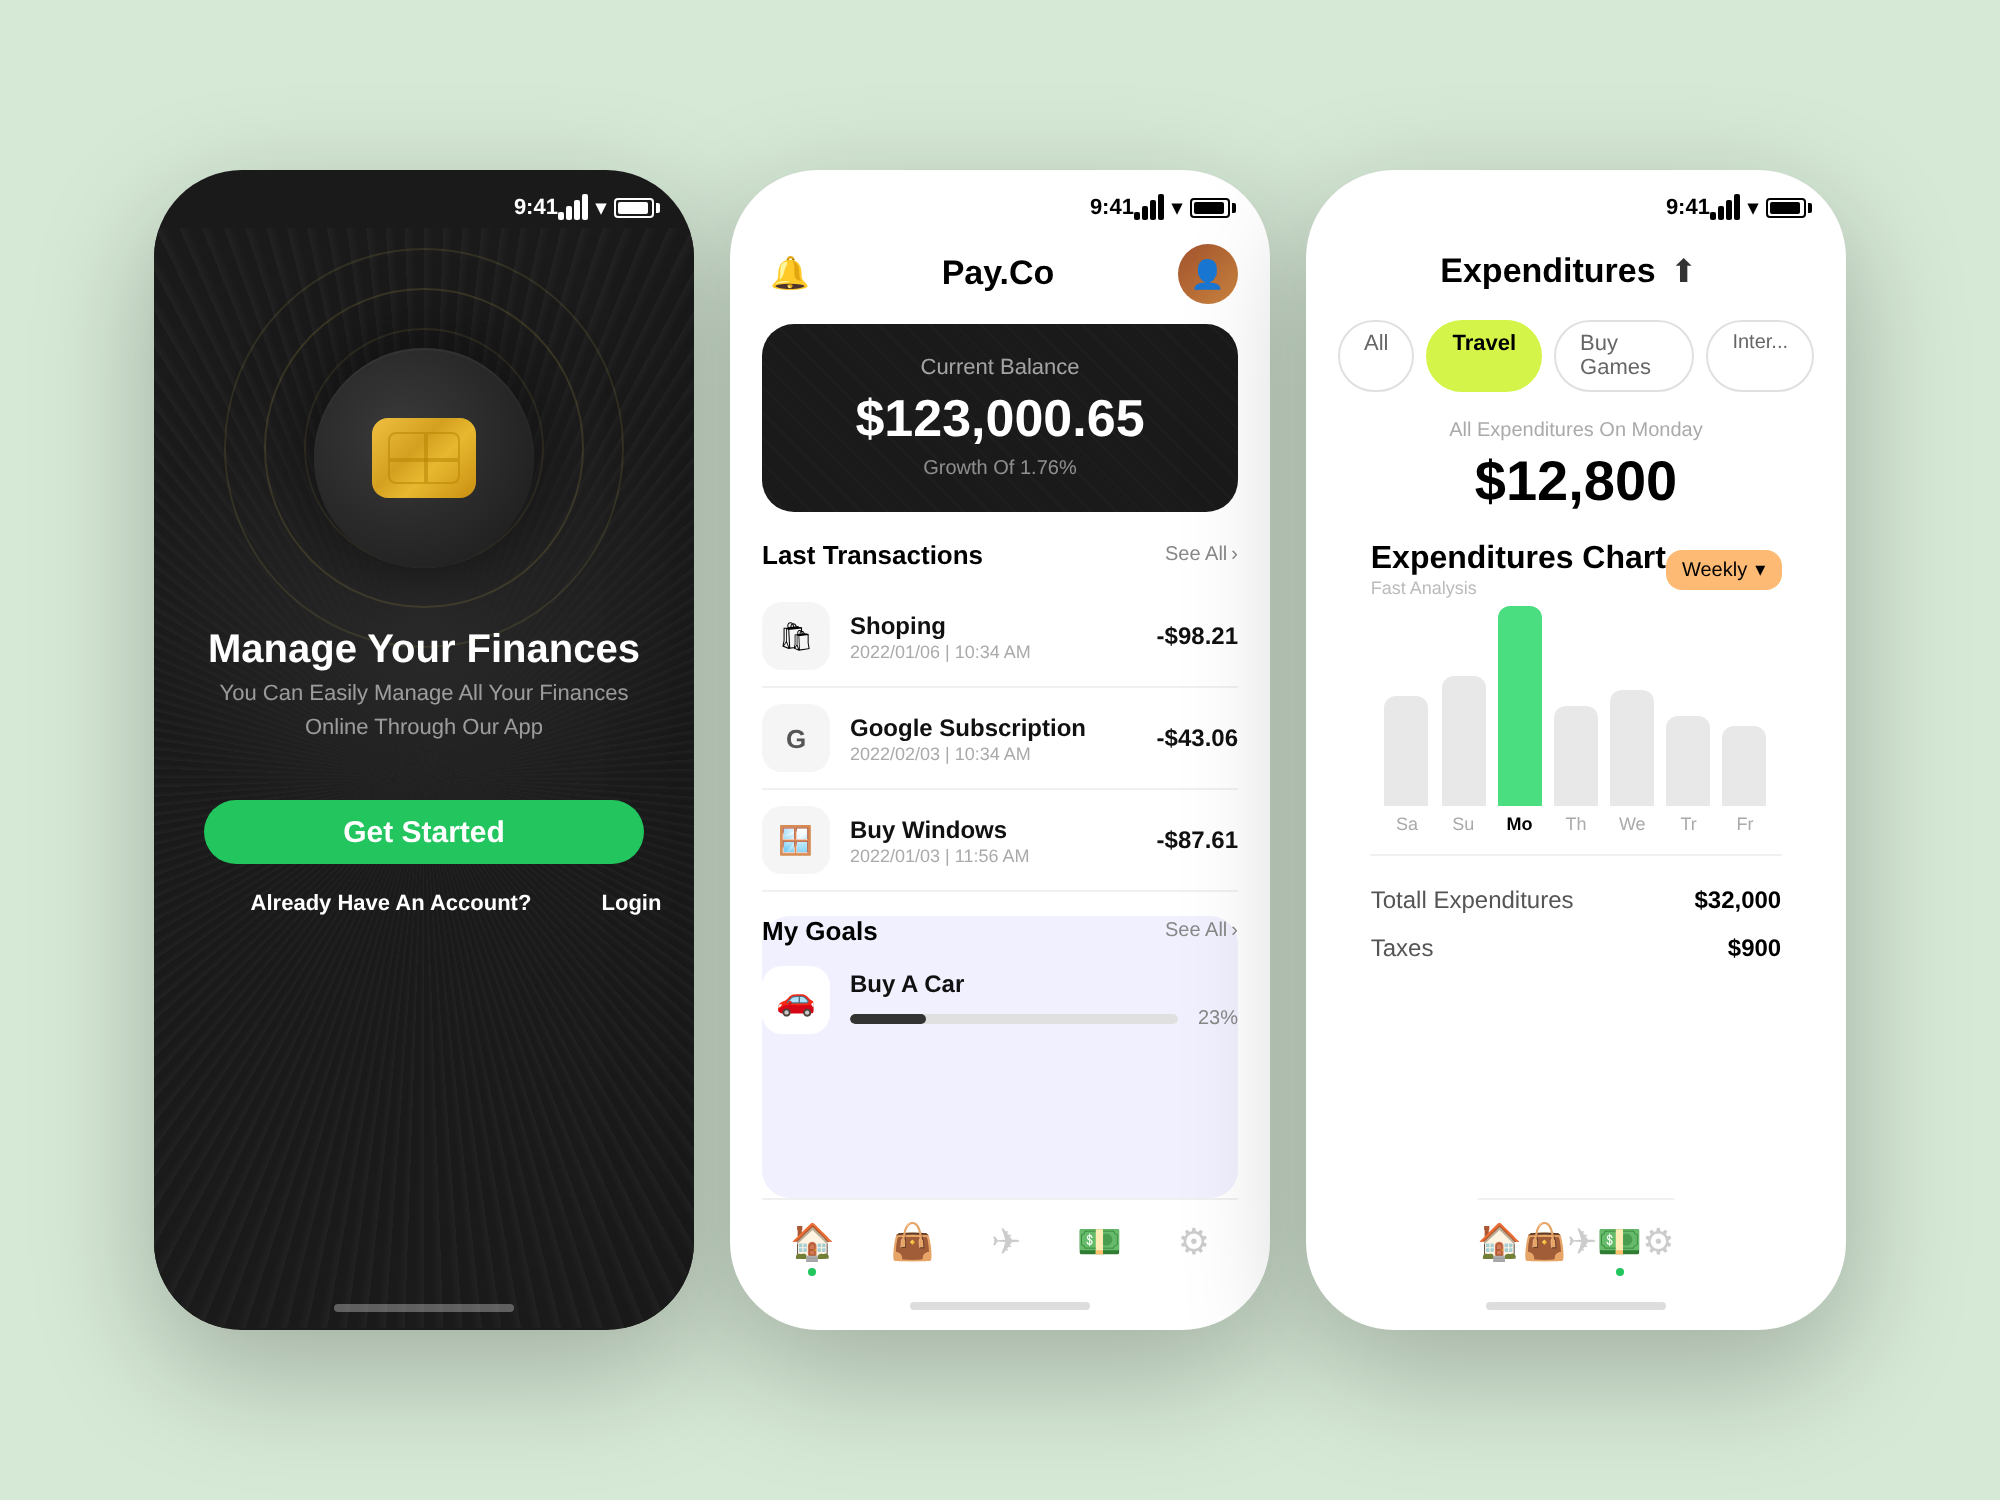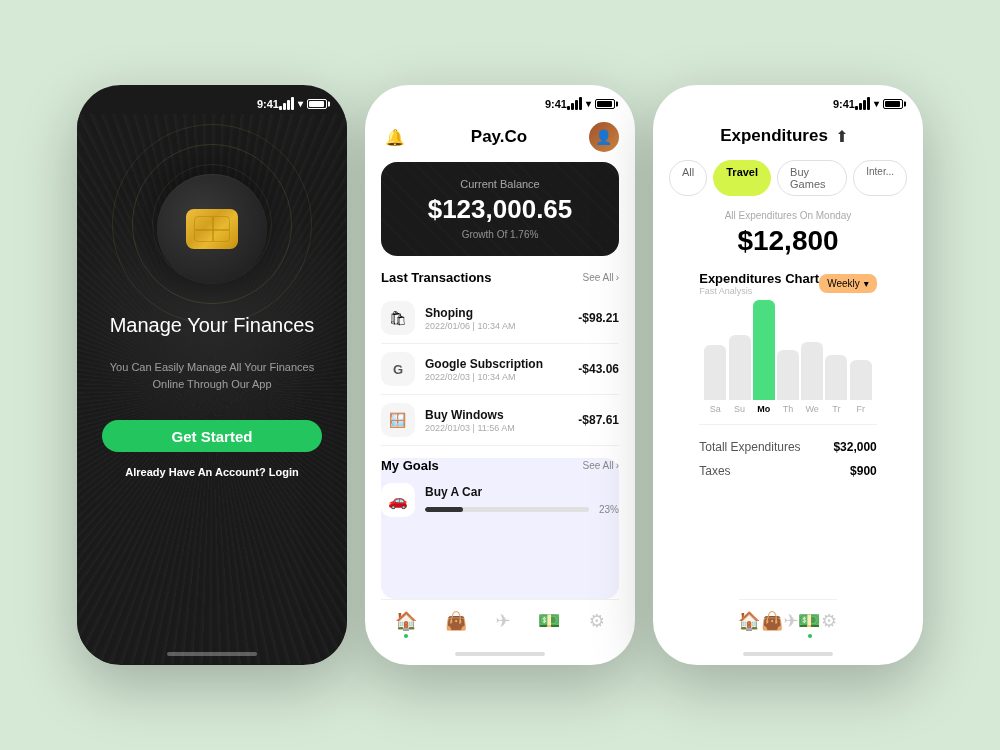--- a/index.html
+++ b/index.html
@@ -165,22 +165,22 @@
     .phone1-text {
       position: relative;
       z-index: 2;
       text-align: center;
       margin-top: 30px;
       padding: 0 24px;
     }
     .phone1-title {
       color: #fff;
       font-size: 20px;
-      font-weight: 400;
-      margin-bottom: 22px;
+      font-weight: 700;
+      margin-bottom: 2px;
     }
     .phone1-subtitle {
       color: rgba(255,255,255,0.55);
       font-size: 11px;
       line-height: 1.5;
     }
     .get-started-btn {
       position: relative;
       z-index: 2;
       margin-top: 28px;
@@ -199,20 +199,21 @@
     .already-account {
       position: relative;
       z-index: 2;
       margin-top: 14px;
       font-size: 11px;
       color: rgba(255,255,255,0.5);
     }
     .already-account span {
       color: #fff;
       font-weight: 700;
+      margin-left: 32px;
     }
     .phone1-home-bar {
       position: absolute;
       bottom: 8px;
       left: 50%;
       transform: translateX(-50%);
       width: 90px;
       height: 4px;
       background: rgba(255,255,255,0.3);
       border-radius: 2px;
@@ -509,21 +510,21 @@
       background: #fff;
       flex: 1;
     }
     .chart-header {
       display: flex;
       justify-content: space-between;
       align-items: center;
       margin-bottom: 4px;
     }
     .chart-title {
-      font-size: 13px;
+      font-size: 16px;
       font-weight: 700;
       color: #000;
     }
     .chart-subtitle {
       font-size: 9px;
       color: #bbb;
     }
     .weekly-dropdown {
       display: flex;
       align-items: center;

